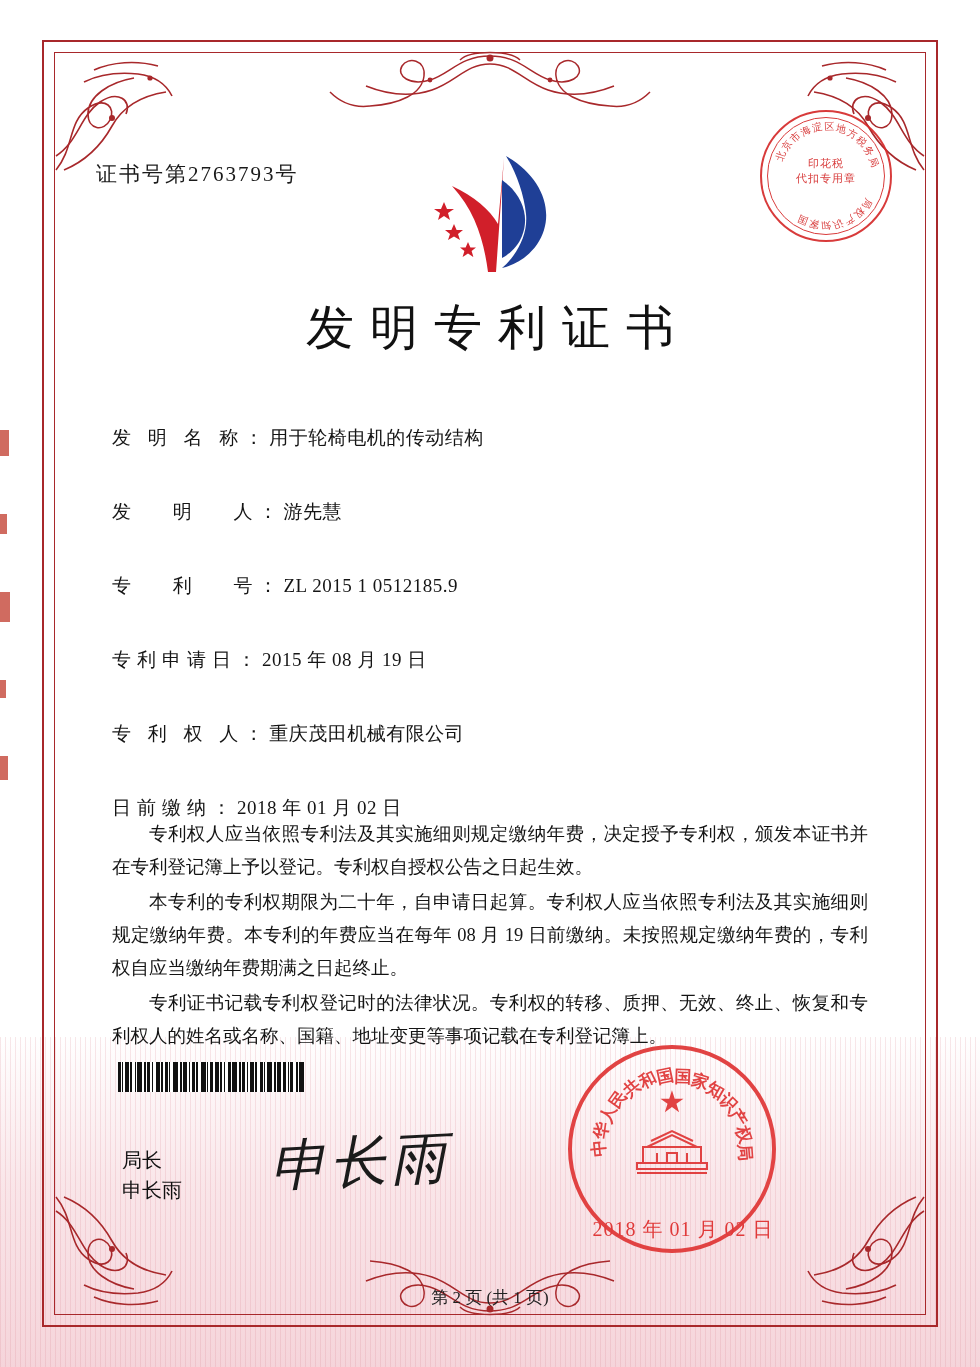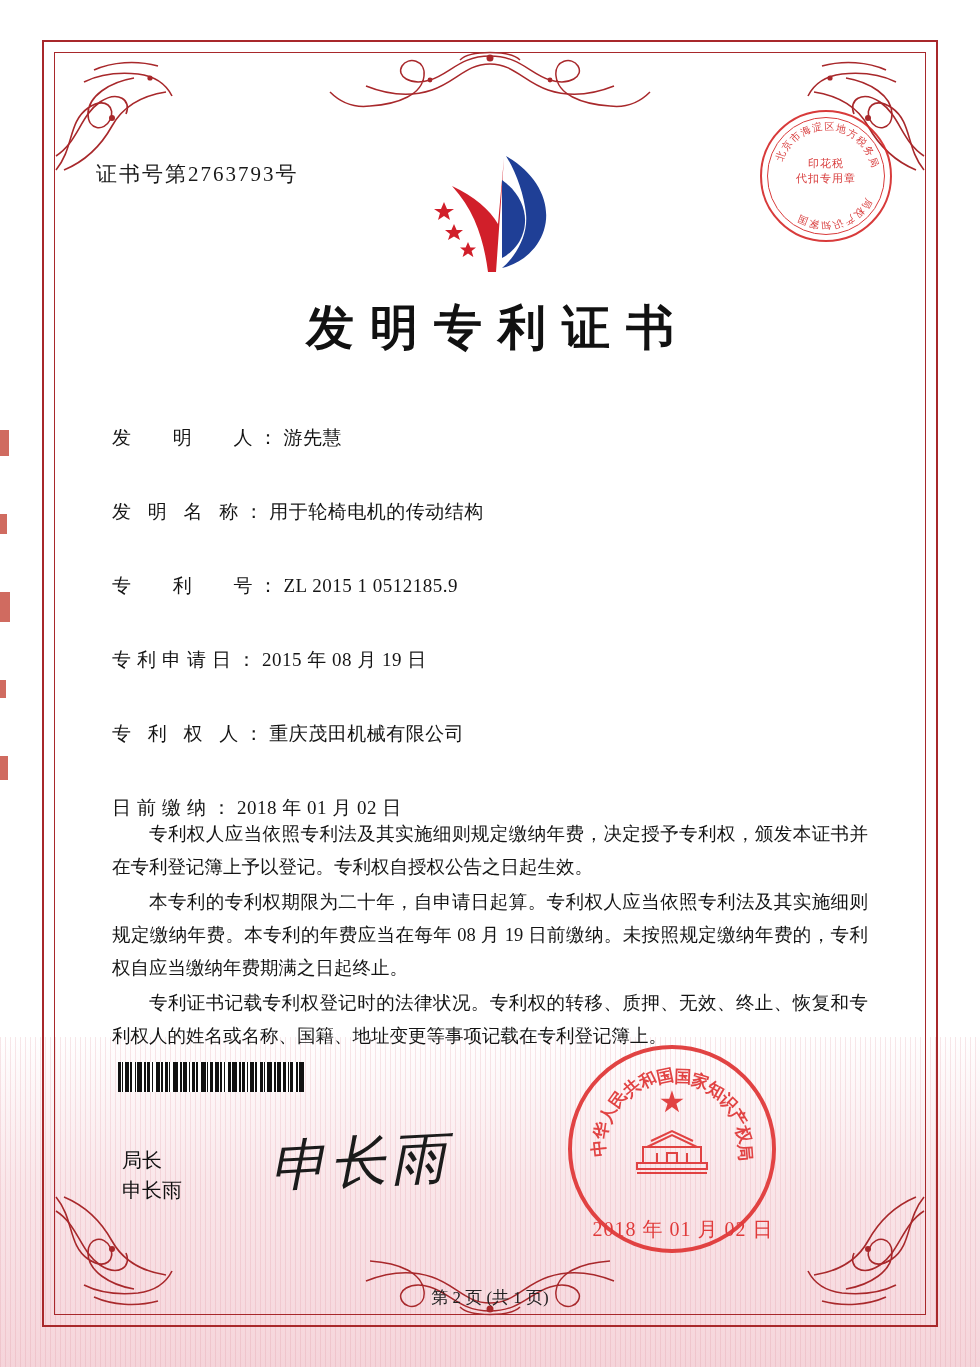--- a/index.html
+++ b/index.html
@@ -163,21 +163,21 @@
     font-family: Liberation Serif, serif;
   }
 
   .title {
     position: absolute;
     left: 0; right: 0;
     top: 296px;
     text-align: center;
     font-size: 48px;
     letter-spacing: 16px;
-    font-weight: bold;
+    font-weight: normal;
     color: #111;
     text-indent: 16px;
   }
 
   .fields {
     position: absolute;
     left: 112px;
     top: 425px;
     right: 110px;
   }
@@ -433,24 +433,24 @@
     <div class="center-lines">
       <div>印花税</div>
       <div>代扣专用章</div>
     </div>
   </div>
 
   <div class="title">发明专利证书</div>
 
   <div class="fields">
     <div class="field">
+      <span class="label">发 明 名 称：</span><span class="value">用于轮椅电机的传动结构</span>
+    </div>
+    <div class="field">
       <span class="label">发　 明 　人：</span><span class="value">游先慧</span>
-    </div>
-    <div class="field">
-      <span class="label">发 明 名 称：</span><span class="value">用于轮椅电机的传动结构</span>
     </div>
     <div class="field">
       <span class="label">专　 利　 号：</span><span class="value">ZL 2015 1 0512185.9</span>
     </div>
     <div class="field">
       <span class="label">专利申请日：</span><span class="value">2015 年 08 月 19 日</span>
     </div>
     <div class="field">
       <span class="label">专 利 权 人：</span><span class="value">重庆茂田机械有限公司</span>
     </div>

